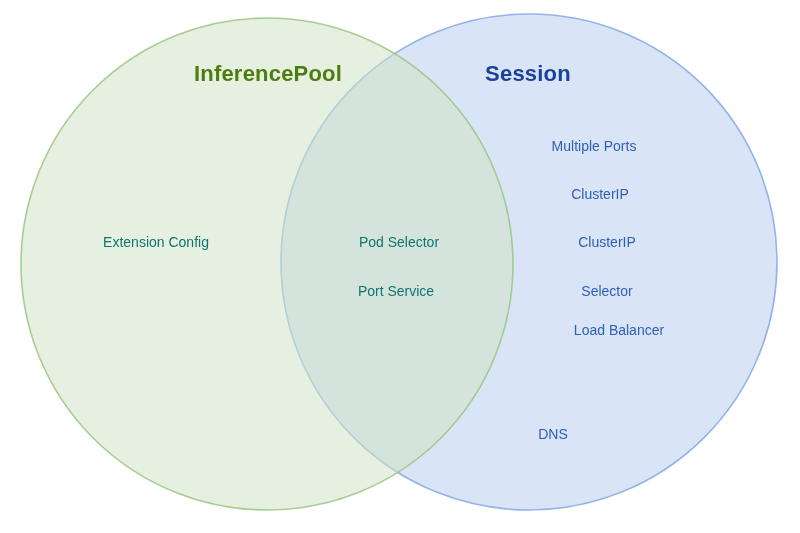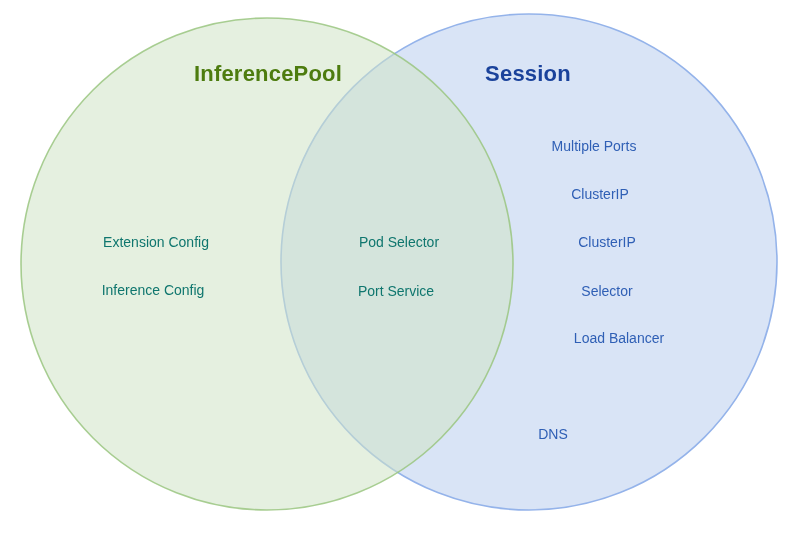--- a/index.html
+++ b/index.html
@@ -59,25 +59,24 @@
 
   <svg class="venn-svg" viewBox="0 0 800 533" aria-hidden="true">
     <circle class="circle-blue" cx="529" cy="262" r="248"></circle>
     <circle class="circle-green" cx="267" cy="264" r="246"></circle>
   </svg>
 
   <div class="label title title-green" style="left:268px; top:74px;">InferencePool</div>
   <div class="label title title-blue" style="left:528px; top:74px;">Session</div>
 
   <div class="label item item-teal" style="left:156px; top:242px;">Extension Config</div>
-  <div class="label item item-teal" style="left:153px; top:290px;">Inference Config</div>
 
   <div class="label item item-teal" style="left:399px; top:242px;">Pod Selector</div>
   <div class="label item item-teal" style="left:396px; top:291px;">Port Service</div>
 
   <div class="label item item-blue" style="left:594px; top:146px;">Multiple Ports</div>
   <div class="label item item-blue" style="left:600px; top:194px;">ClusterIP</div>
   <div class="label item item-blue" style="left:607px; top:242px;">ClusterIP</div>
   <div class="label item item-blue" style="left:607px; top:291px;">Selector</div>
-  <div class="label item item-blue" style="left:619px; top:338px;">Load Balancer</div>
+  <div class="label item item-blue" style="left:619px; top:330px;">Load Balancer</div>
   <div class="label item item-blue" style="left:553px; top:434px;">DNS</div>
 
 </div>
 
 </body></html>

